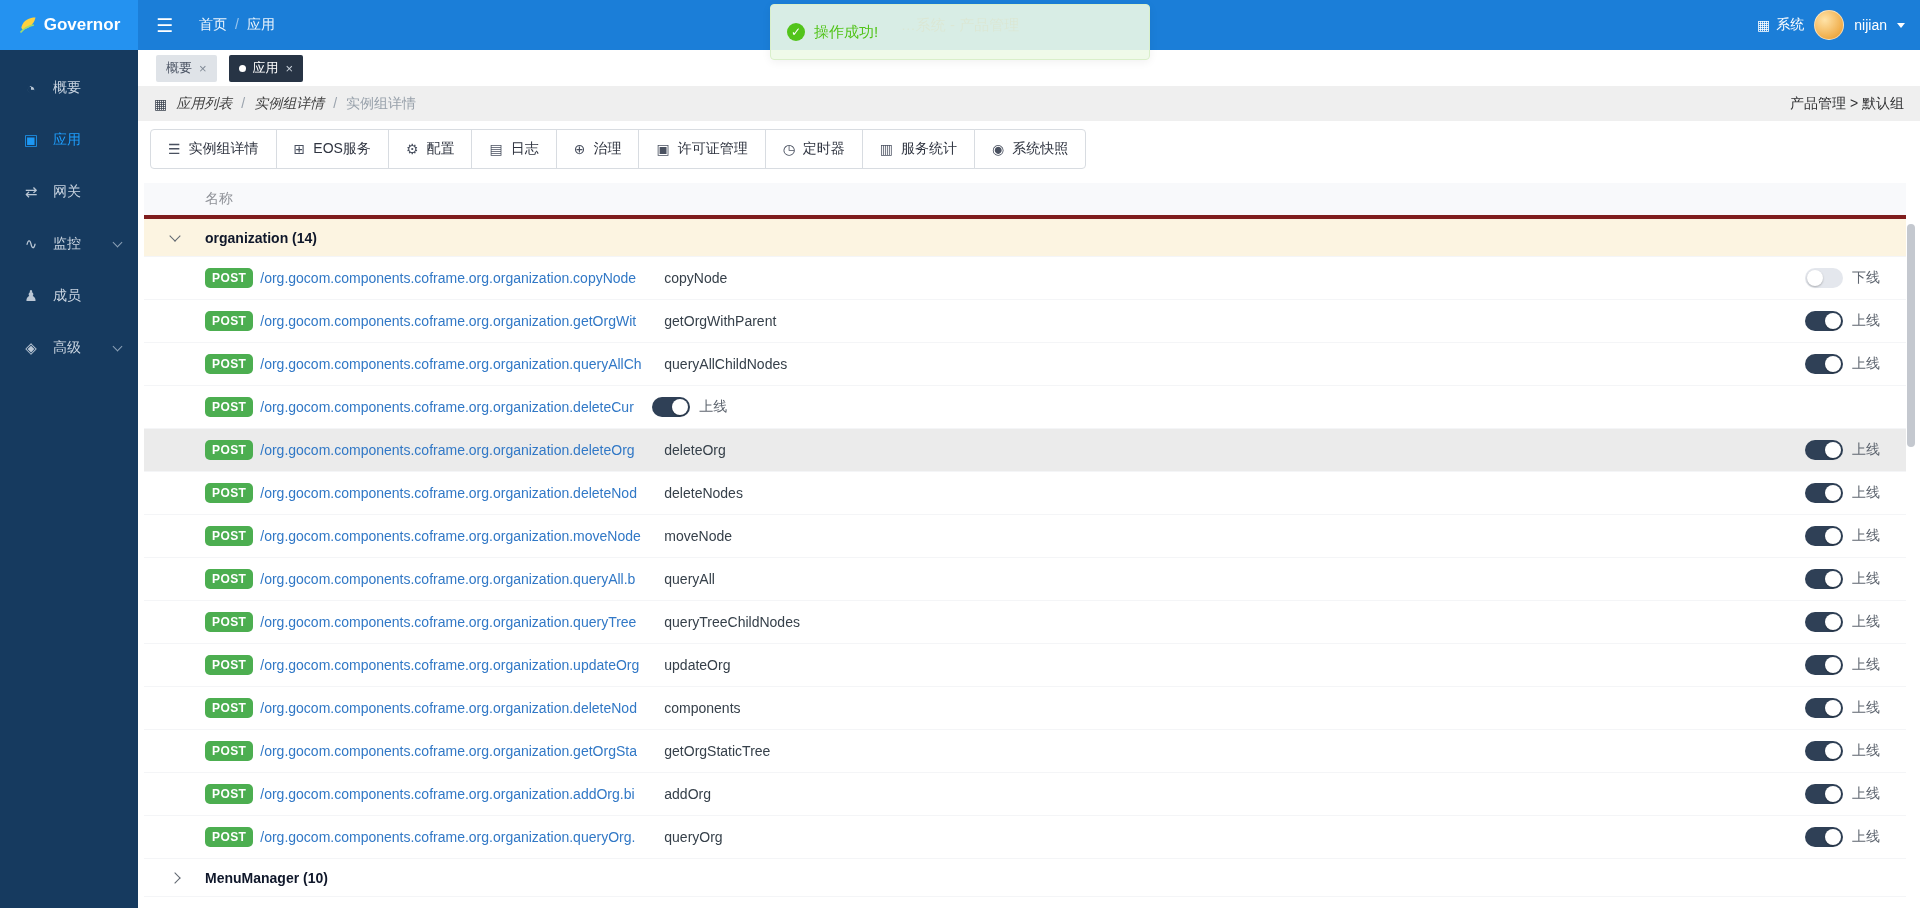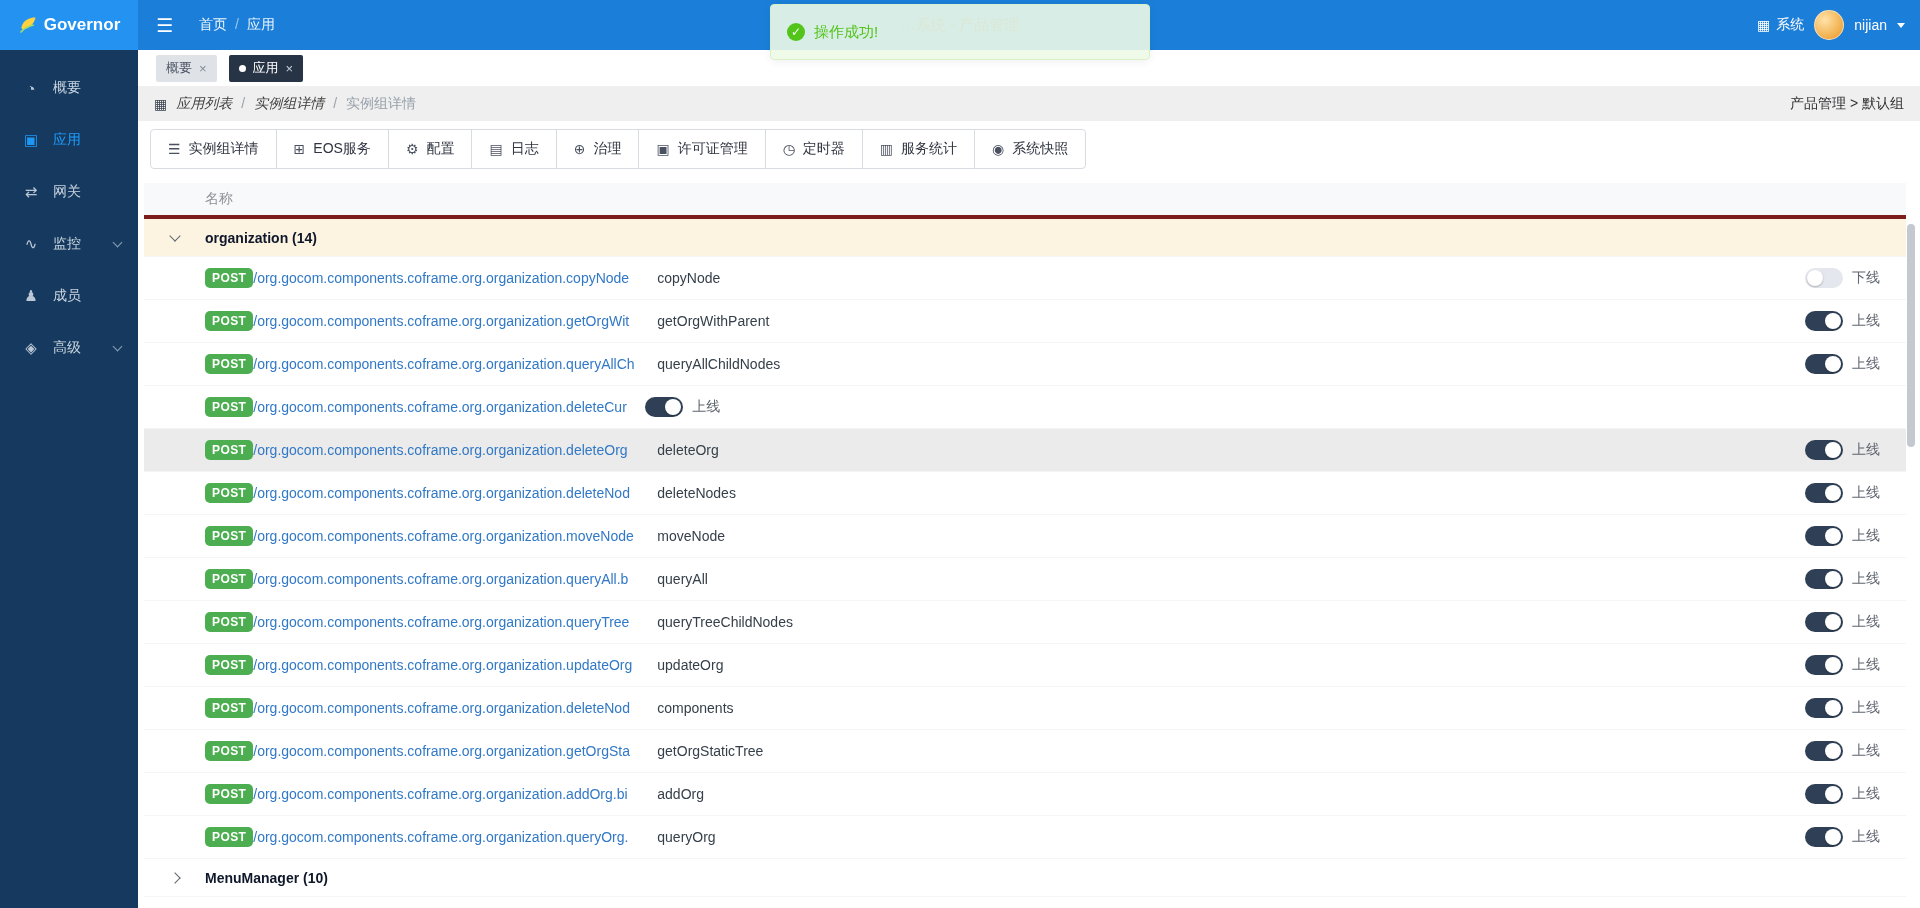--- a/index.html
+++ b/index.html
@@ -80,21 +80,21 @@
   .group-row.expanded { background:#fcf4e1; }
   .chev-box { width:61px; display:flex; justify-content:center; }
   .gchev { width:8px; height:8px; border-right:1.6px solid #5f6670; border-bottom:1.6px solid #5f6670; }
   .gchev.down { transform:rotate(45deg); margin-top:-3px; }
   .gchev.right { transform:rotate(-45deg); }
   .gtitle { font-weight:bold; color:#0f172a; }
 
   .row { height:43px; display:flex; align-items:center; border-bottom:1px solid #f4f5f7; background:#fff; }
   .row.highlight { background:#ebebeb; }
   .badge { margin-left:61px; background:#4cae50; color:#fff; font-size:12px; font-weight:bold; padding:3px 7px; border-radius:5px; letter-spacing:.4px; flex-shrink:0; }
-  .path { color:#3178c6; width:392px; white-space:nowrap; overflow:hidden; flex-shrink:0; cursor:pointer; }
+  .path { margin-left:7px; color:#3178c6; width:392px; white-space:nowrap; overflow:hidden; flex-shrink:0; cursor:pointer; }
   .rname { margin-left:12px; flex:1; color:#36404a; white-space:nowrap; overflow:hidden; }
   .status { display:flex; align-items:center; gap:9px; margin-right:26px; flex-shrink:0; }
   .switch { position:relative; width:38px; height:20px; border-radius:10px; background:#2f4056; cursor:pointer; flex-shrink:0; }
   .switch .knob { position:absolute; top:2px; right:2px; width:16px; height:16px; border-radius:50%; background:#fff; box-shadow:0 1px 2px rgba(0,0,0,.25); }
   .switch.off { background:#e4e7ed; }
   .switch.off .knob { right:auto; left:2px; }
   .status-label { color:#5f6670; }
 
   .vscroll { position:absolute; right:5px; top:174px; width:8px; height:223px; background:#c4c8cf; border-radius:4px; cursor:pointer; }
 </style>

